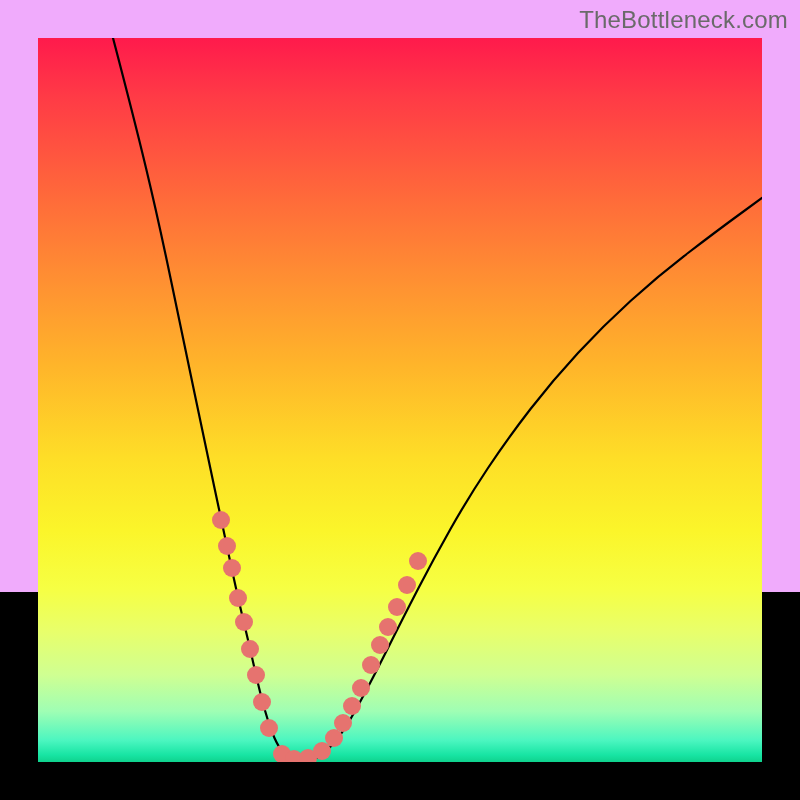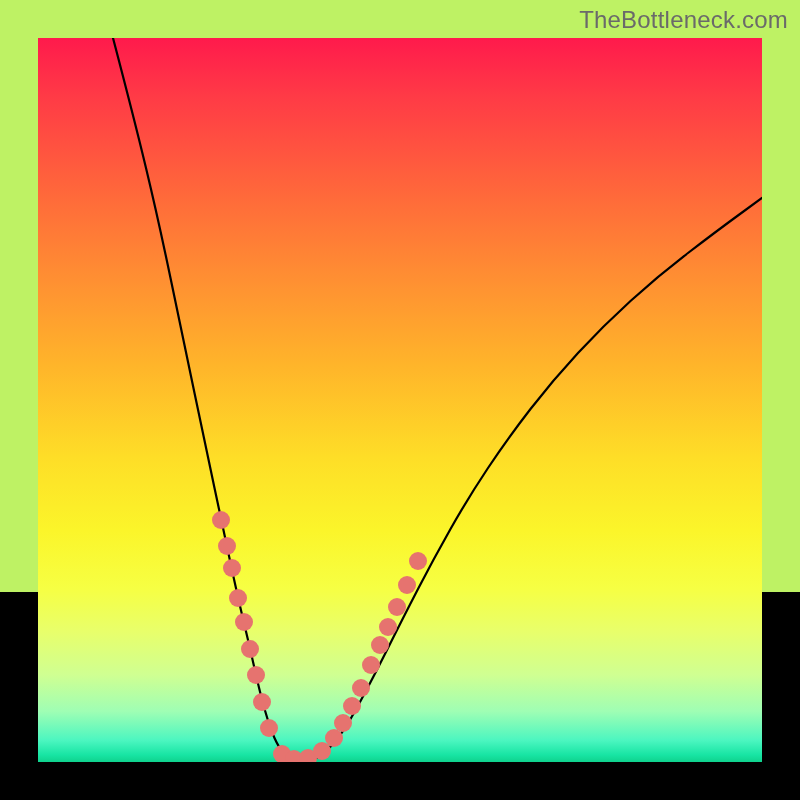--- a/index.html
+++ b/index.html
@@ -9,21 +9,21 @@
     height: 800px;
     background: #000;
     overflow: hidden;
   }
   .frame {
     position: absolute;
     left: 0;
     top: 0;
     width: 800px;
     height: 592px;
-    background: #bef264;
+    background: #f0abfc;
   }
   .plot {
     position: absolute;
     left: 38px;
     top: 38px;
     width: 724px;
     height: 724px;
     background: linear-gradient(to bottom,
       #ff1a4c 0%,
       #ff3a46 8%,

